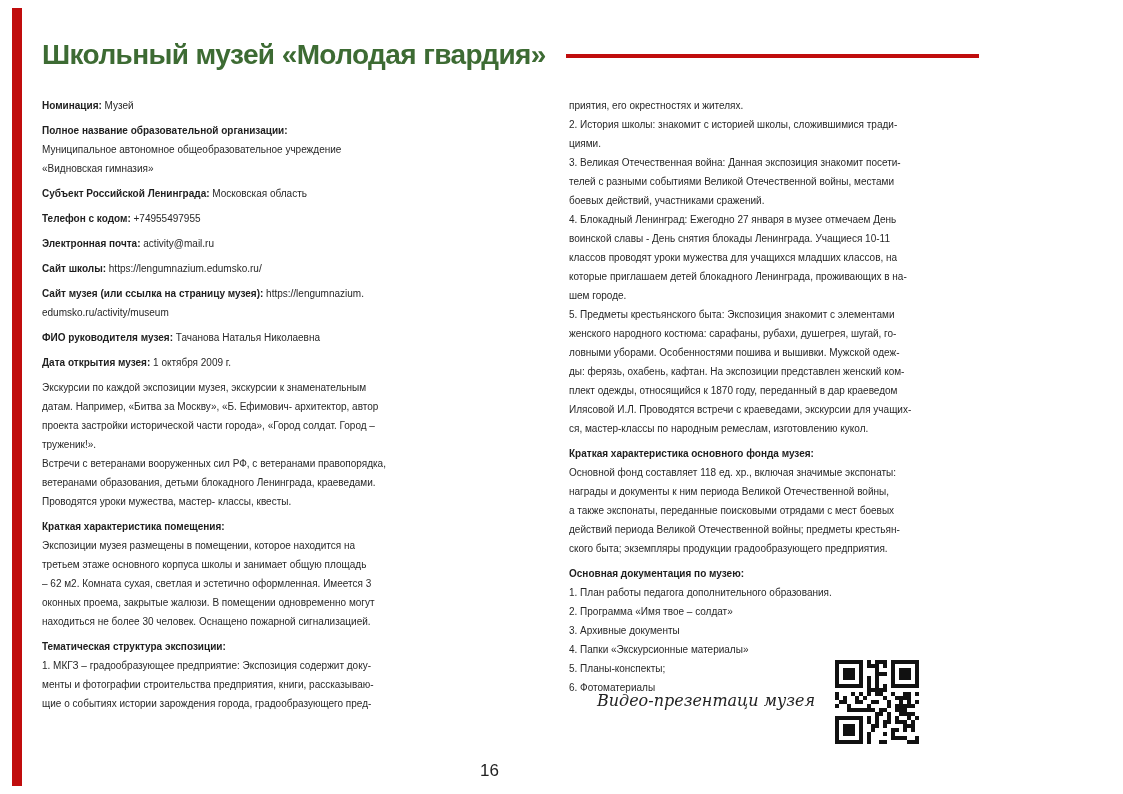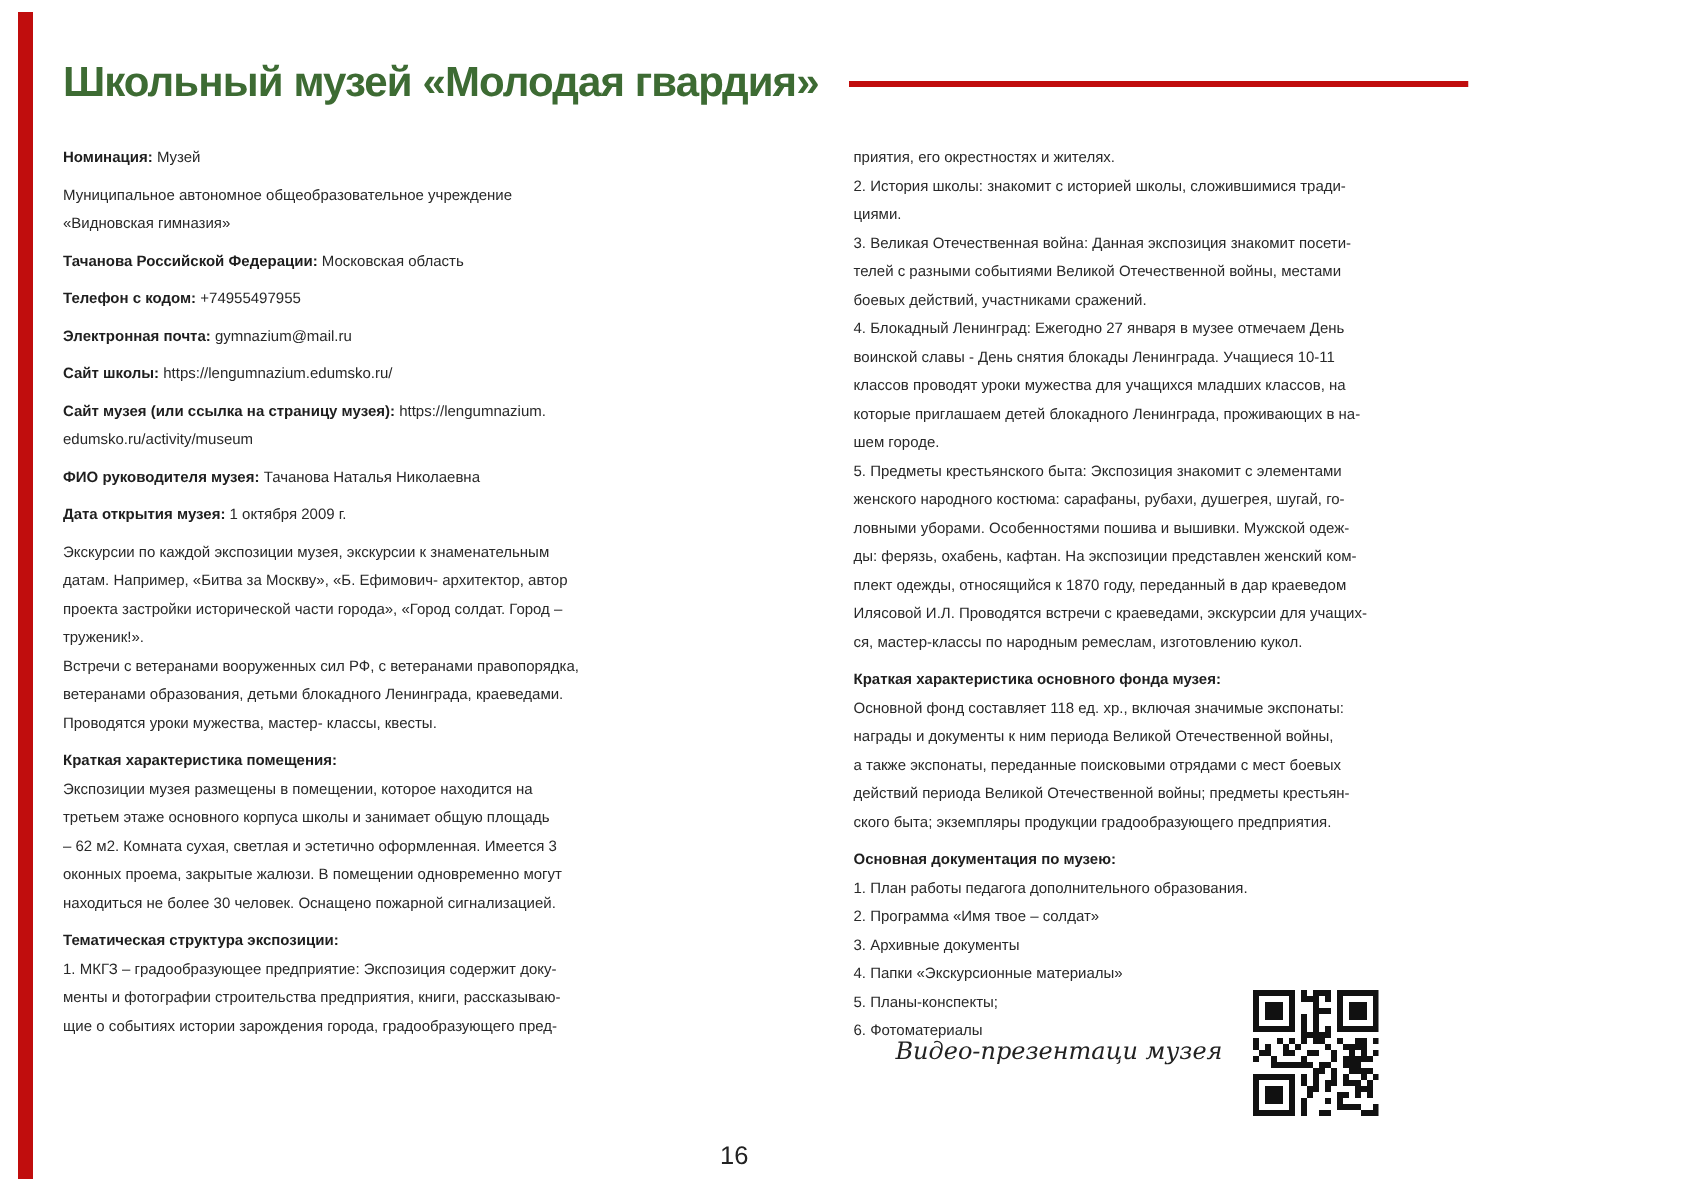--- a/index.html
+++ b/index.html
@@ -40,29 +40,29 @@
   <div class="header">
     <div class="title">Школьный музей «Молодая гвардия»</div>
     <div class="rule"></div>
   </div>
 
   <div class="columns">
 
     <div class="col">
       <p class="para"><b>Номинация:</b><span> Музей</span></p>
 
-      <p class="para block"><span>Муниципальное автономное общеобразовательное учреждение
+      <p class="para block"><b>Полное название образовательной организации:</b><span>Муниципальное автономное общеобразовательное учреждение
 «Видновская гимназия»</span></p>
 
-      <p class="para"><b>Тачанова Российской Федерации:</b><span> Московская область</span></p>
+      <p class="para"><b>Субъект Российской Ленинграда:</b><span> Московская область</span></p>
 
 
       <p class="para"><b>Телефон с кодом:</b><span> +74955497955</span></p>
 
-      <p class="para"><b>Электронная почта:</b><span> gymnazium@mail.ru</span></p>
+      <p class="para"><b>Электронная почта:</b><span> activity@mail.ru</span></p>
 
       <p class="para"><b>Сайт школы:</b><span> https://lengumnazium.edumsko.ru/</span></p>
 
       <p class="para"><b>Сайт музея (или ссылка на страницу музея):</b><span> https://lengumnazium.
 edumsko.ru/activity/museum</span></p>
 
       <p class="para"><b>ФИО руководителя музея:</b><span> Тачанова Наталья Николаевна</span></p>
 
       <p class="para"><b>Дата открытия музея:</b><span> 1 октября 2009 г.</span></p>
 

